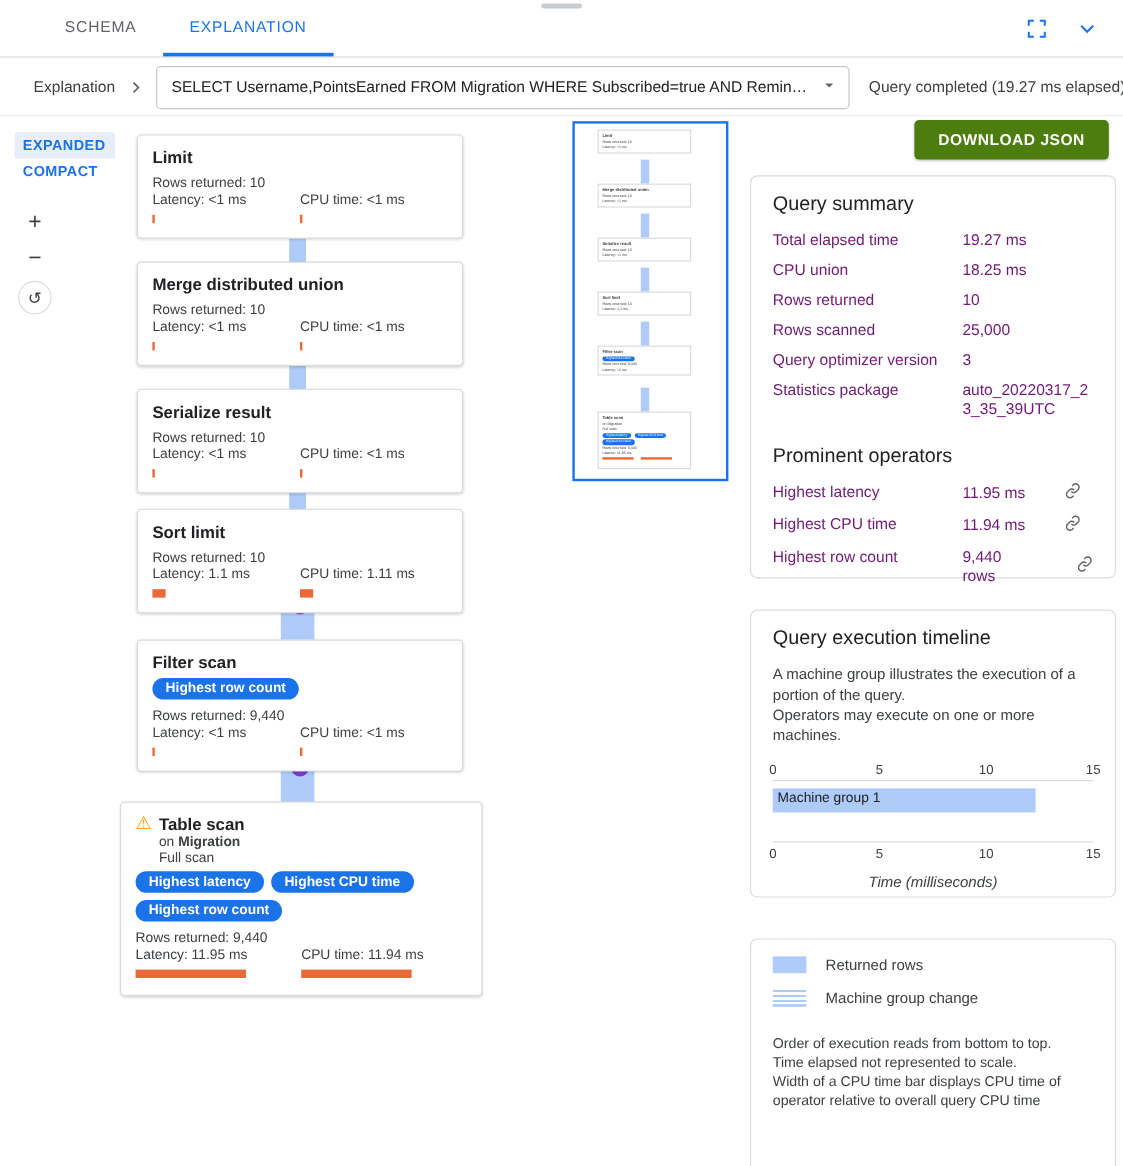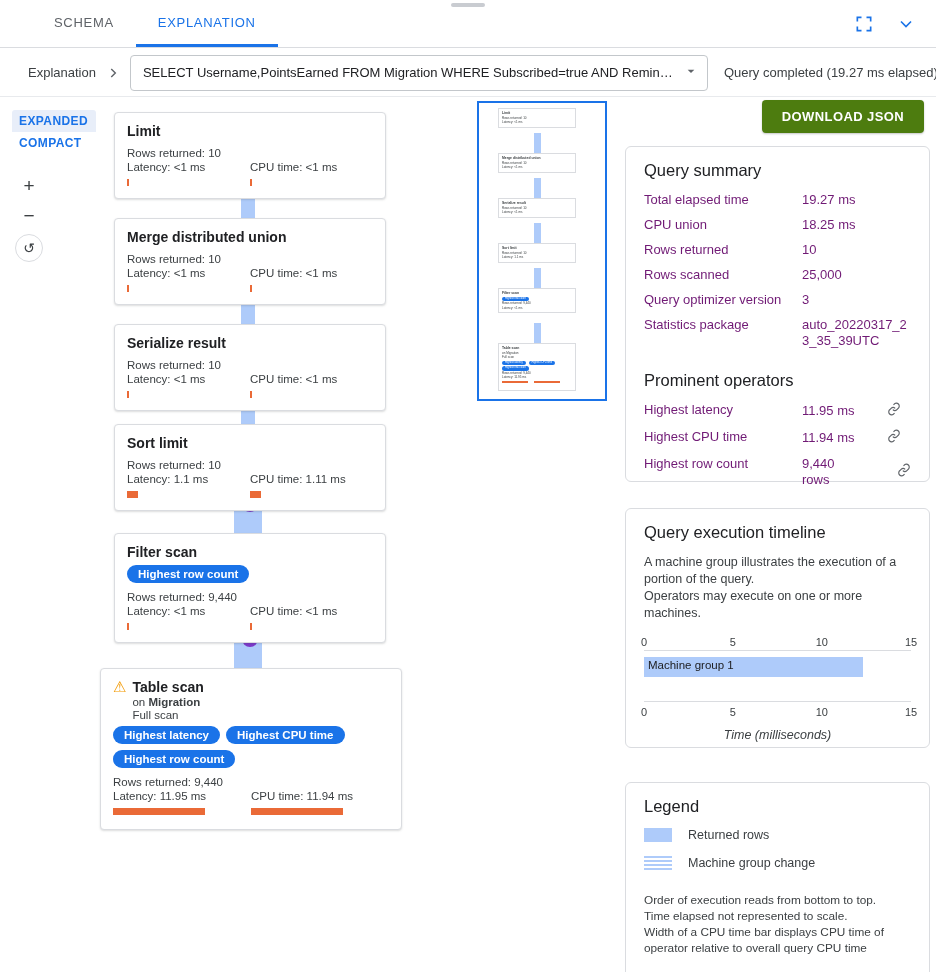--- a/index.html
+++ b/index.html
@@ -526,21 +526,20 @@
           <span class="tl-tick" style="left:0%;">0</span>
           <span class="tl-tick" style="left:33.3%;">5</span>
           <span class="tl-tick" style="left:66.6%;">10</span>
           <span class="tl-tick" style="left:100%;">15</span>
         </div>
       </div>
       <div class="tl-caption" style="margin-top:-8px;">Time (milliseconds)</div>
     </div>
 
     <div class="card" style="top:684px; height:200px;">
-      <h3>Legend</h3>
       <div class="legend-row">
         <div class="lg-swatch"></div>
         <span>Returned rows</span>
       </div>
       <div class="legend-row">
         <div class="lg-swatch lines"></div>
         <span>Machine group change</span>
       </div>
       <div class="legend-note" style="margin-top:22px;">
         <div>Order of execution reads from bottom to top.</div>

